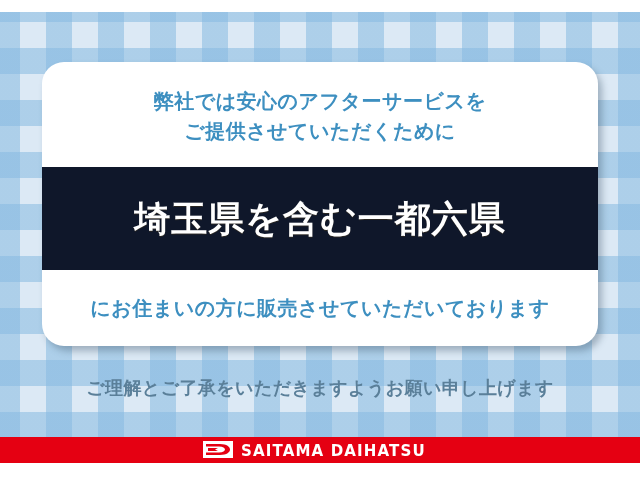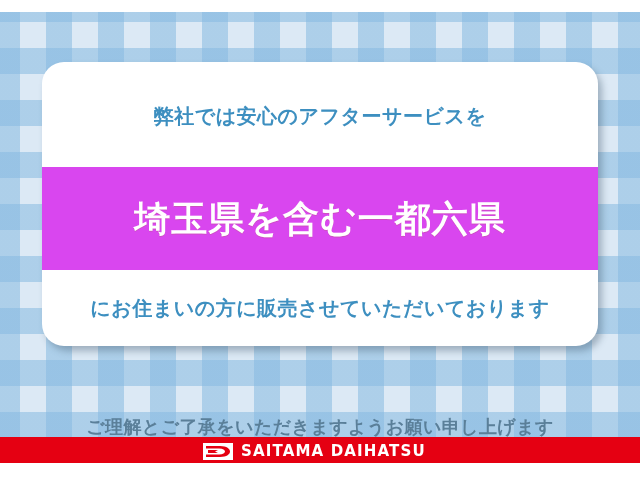--- a/index.html
+++ b/index.html
@@ -75,21 +75,21 @@
     color: #3d8fc0;
     font-size: 20px;
     font-weight: 700;
     letter-spacing: 0.5px;
     line-height: 30px;
     white-space: nowrap;
   }
 
   
   .band-yellow {
-    background: #d946ef;
+    background: #0f172a;
     height: 103px;
     display: flex;
     flex-direction: column;
     align-items: center;
     justify-content: center;
     box-sizing: border-box;
   }
   .band-headline {
     color: #ffffff;
     font-size: 36px;
@@ -122,38 +122,37 @@
     position: absolute;
     left: 0;
     top: 376px;
     width: 640px;
     text-align: center;
     color: #5a7f99;
     font-size: 18px;
     font-weight: 700;
     letter-spacing: 0.4px;
     white-space: nowrap;
-    margin-top: 39px;
   }
 
   
   .brandbar {
     position: absolute;
     left: 0;
     top: 437px;
     width: 640px;
     height: 26px;
     background: #e50012;
     display: flex;
     align-items: center;
     justify-content: center;
   }
   .brand-inner {
     display: flex;
-    align-items: flex-end;
+    align-items: flex-start;
     gap: 8px;
   }
   .logo-box {
     width: 30px;
     height: 17px;
     background: #ffffff;
     border: 1px solid #ffffff;
     display: flex;
     align-items: center;
     justify-content: center;
@@ -184,20 +183,21 @@
 
 <div id="stage">
 
   <div class="bg-gingham"></div>
   <div class="bg-top-white"></div>
 
   <div class="card">
 
     <div class="card-top">
       <div class="line-blue">弊社では安心のアフターサービスを</div>
+      <div class="line-blue">ご提供させていただくために</div>
     </div>
 
     <div class="band-yellow">
       <div class="band-headline">埼玉県を含む一都六県</div>
     </div>
 
     <div class="card-bottom">
       <div class="line-blue">にお住まいの方に販売させていただいております</div>
     </div>
 

